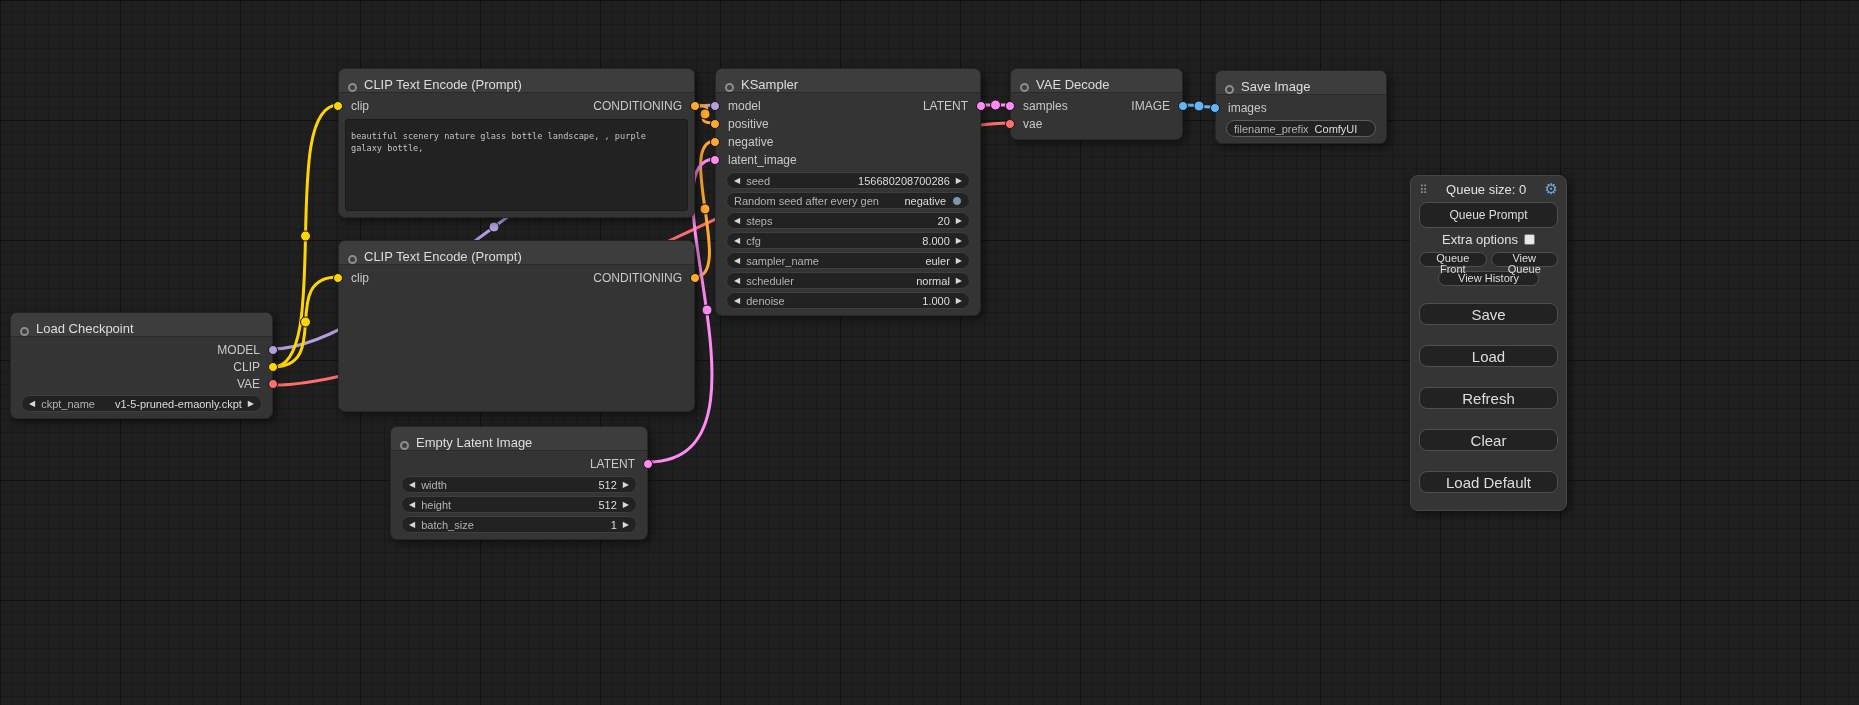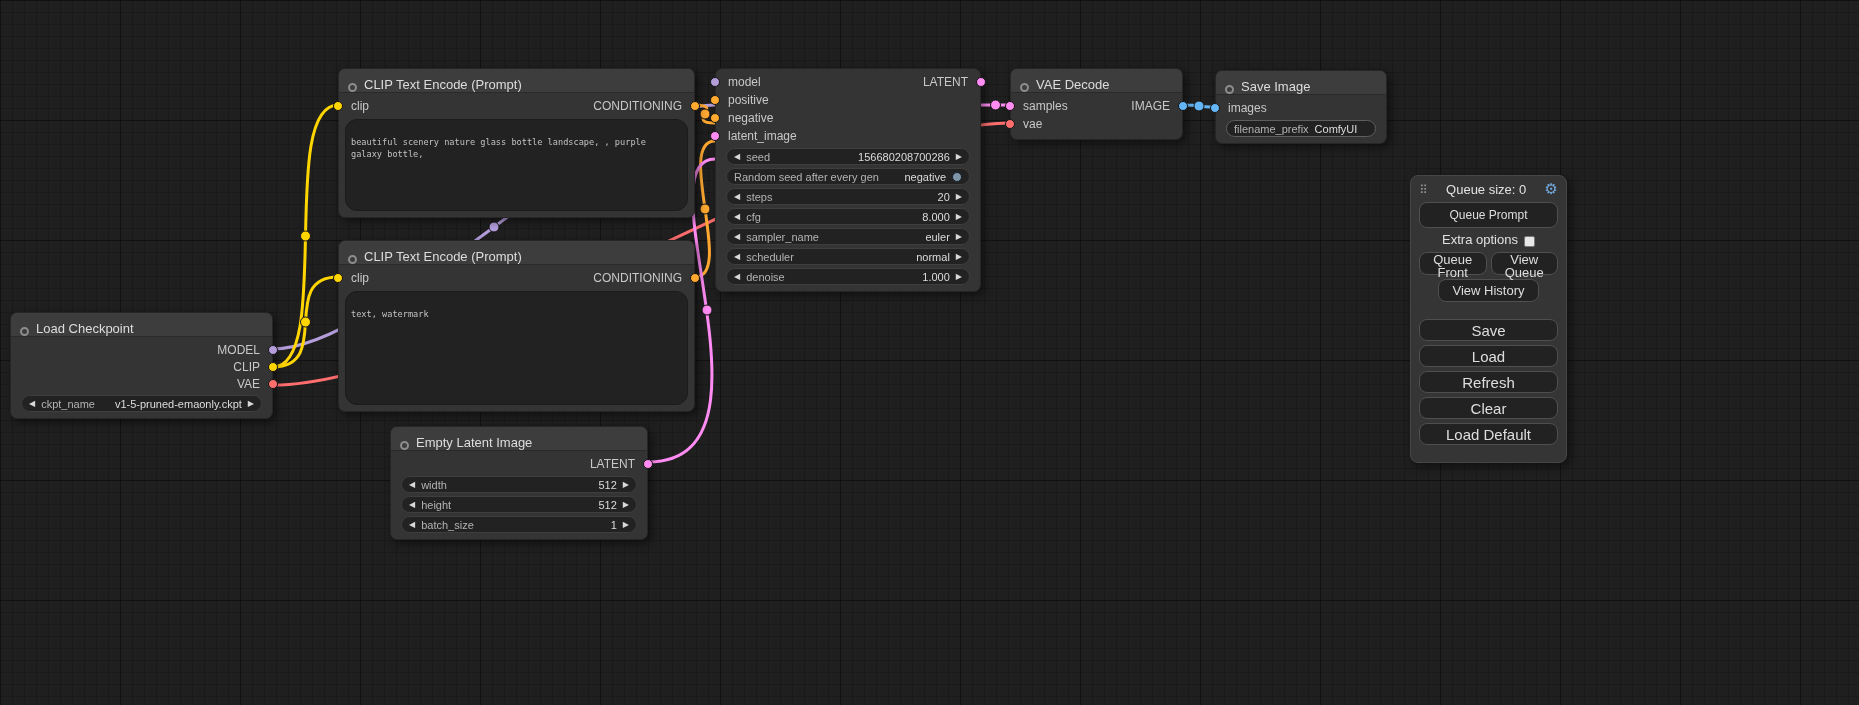--- a/index.html
+++ b/index.html
@@ -35,38 +35,38 @@
 
   .widget{height:17px;margin:3px 10px 0;background:#222;border:1px solid #3e3e3e;border-radius:9px;
     display:flex;align-items:center;gap:6px;padding:0 7px;font-size:11px;white-space:nowrap;overflow:hidden}
   .widget .arrow{font-family:"DejaVu Sans",sans-serif;font-size:8px;color:#d8d8d8;line-height:1;flex:none}
   .widget .w-label{color:#b3b3b3}
   .widget .w-value{margin-left:auto;color:#dcdcdc}
   .widget.outlined{border-color:#5e5e5e}
   .widget.outlined .w-value{margin-right:18px}
   .toggle-dot{width:10px;height:10px;border-radius:50%;flex:none;border:1px solid #19232c}
 
-  .textwidget{margin:4px 6px 0;background:#222;border:1px solid #1b1b1b;border-radius:12px;padding:16px 5px;
+  .textwidget{margin:4px 6px 0;background:#222;border:1px solid #1b1b1b;border-radius:3px;padding:10px 5px;
     font-family:"DejaVu Sans Mono",monospace;font-size:8.6px;line-height:1.45;color:#c2c2c2;
     white-space:pre-wrap;word-break:break-word;overflow:hidden}
 
   .queue-panel{position:absolute;left:1410px;top:175px;width:157px;z-index:3;background:#353535;
     border:1px solid #464646;border-radius:8px;box-shadow:3px 3px 9px rgba(0,0,0,.5);padding:6px 8px 8px}
   .qp-header{display:flex;align-items:center;margin-bottom:5px}
   .drag-handle{font-family:"DejaVu Sans",sans-serif;color:#8f8f8f;font-size:12px;flex:none;cursor:grab}
   .qp-size{flex:1;text-align:center;font-size:13px;color:#e2e2e2}
   .qp-gear{font-family:"DejaVu Sans",sans-serif;font-size:15px;flex:none;cursor:pointer;line-height:1}
   .qp-btn{display:block;width:100%;background:#222;border:1px solid #4f4f4f;border-radius:8px;color:#dedede;
     font-family:inherit;cursor:pointer;line-height:1}
   .qp-btn.primary{height:26px;font-size:12px;margin-bottom:4px}
-  .qp-btn.big{height:22px;font-size:15px;margin-bottom:4px}
-  .qp-extra{display:flex;align-items:flex-end;justify-content:center;gap:6px;font-size:13px;color:#e0e0e0;margin:2px 0 5px}
+  .qp-btn.big{height:22px;font-size:15px;margin-bottom:20px}
+  .qp-extra{display:flex;align-items:center;justify-content:center;gap:6px;font-size:13px;color:#e0e0e0;margin:2px 0 5px}
   .checkbox{width:11px;height:11px;background:#e8e8e8;border:1px solid #7a7a7a;border-radius:2px;cursor:pointer}
   .qp-row{display:flex;gap:4px;margin-bottom:4px}
-  .qp-btn.small{height:23px;font-size:13px;padding:0 4px}
+  .qp-btn.small{height:15px;font-size:11px;padding:0 4px}
   .qp-btn.history{width:72%;margin:0 auto 17px}
   .qp-group .qp-btn:last-child{margin-bottom:9px}
 </style>
 </head>
 <body>
 
 <div id="canvas">
 
   <svg class="links" width="1859" height="705" viewBox="0 0 1859 705">
     <path d="M 273 349 C 384 349 604 105 715 105" stroke="#b39ddb"></path>
@@ -137,21 +137,20 @@
       <span class="collapse-dot"></span>
       <span class="node-title">CLIP Text Encode (Prompt)</span>
     </div>
     <div class="node-body">
       <div class="row">
         <span class="port-dot in" style="background: rgb(255, 213, 0);"></span>
         <span class="in-label">clip</span>
         <span class="out-label">CONDITIONING</span>
         <span class="port-dot out" style="background: rgb(255, 169, 49);"></span>
       </div>
-      <div class="textwidget" style="height:114px">text, watermark</div>
     </div>
   </div>
 
   <div class="node" style="left:390px;top:426px;width:258px">
     <div class="node-header">
       <span class="collapse-dot"></span>
       <span class="node-title">Empty Latent Image</span>
     </div>
     <div class="node-body">
       <div class="row out">
@@ -173,20 +172,24 @@
       <div class="widget">
         <span class="arrow">◀</span>
         <span class="w-label">batch_size</span>
         <span class="w-value">1</span>
         <span class="arrow">▶</span>
       </div>
     </div>
   </div>
 
   <div class="node" style="left:715px;top:68px;width:266px">
+    <div class="node-header">
+      <span class="collapse-dot"></span>
+      <span class="node-title">KSampler</span>
+    </div>
     <div class="node-body">
       <div class="row">
         <span class="port-dot in" style="background: rgb(179, 157, 219);"></span>
         <span class="in-label">model</span>
         <span class="out-label">LATENT</span>
         <span class="port-dot out" style="background: rgb(255, 139, 243);"></span>
       </div>
       <div class="row">
         <span class="port-dot in" style="background: rgb(255, 169, 49);"></span>
         <span class="in-label">positive</span>

